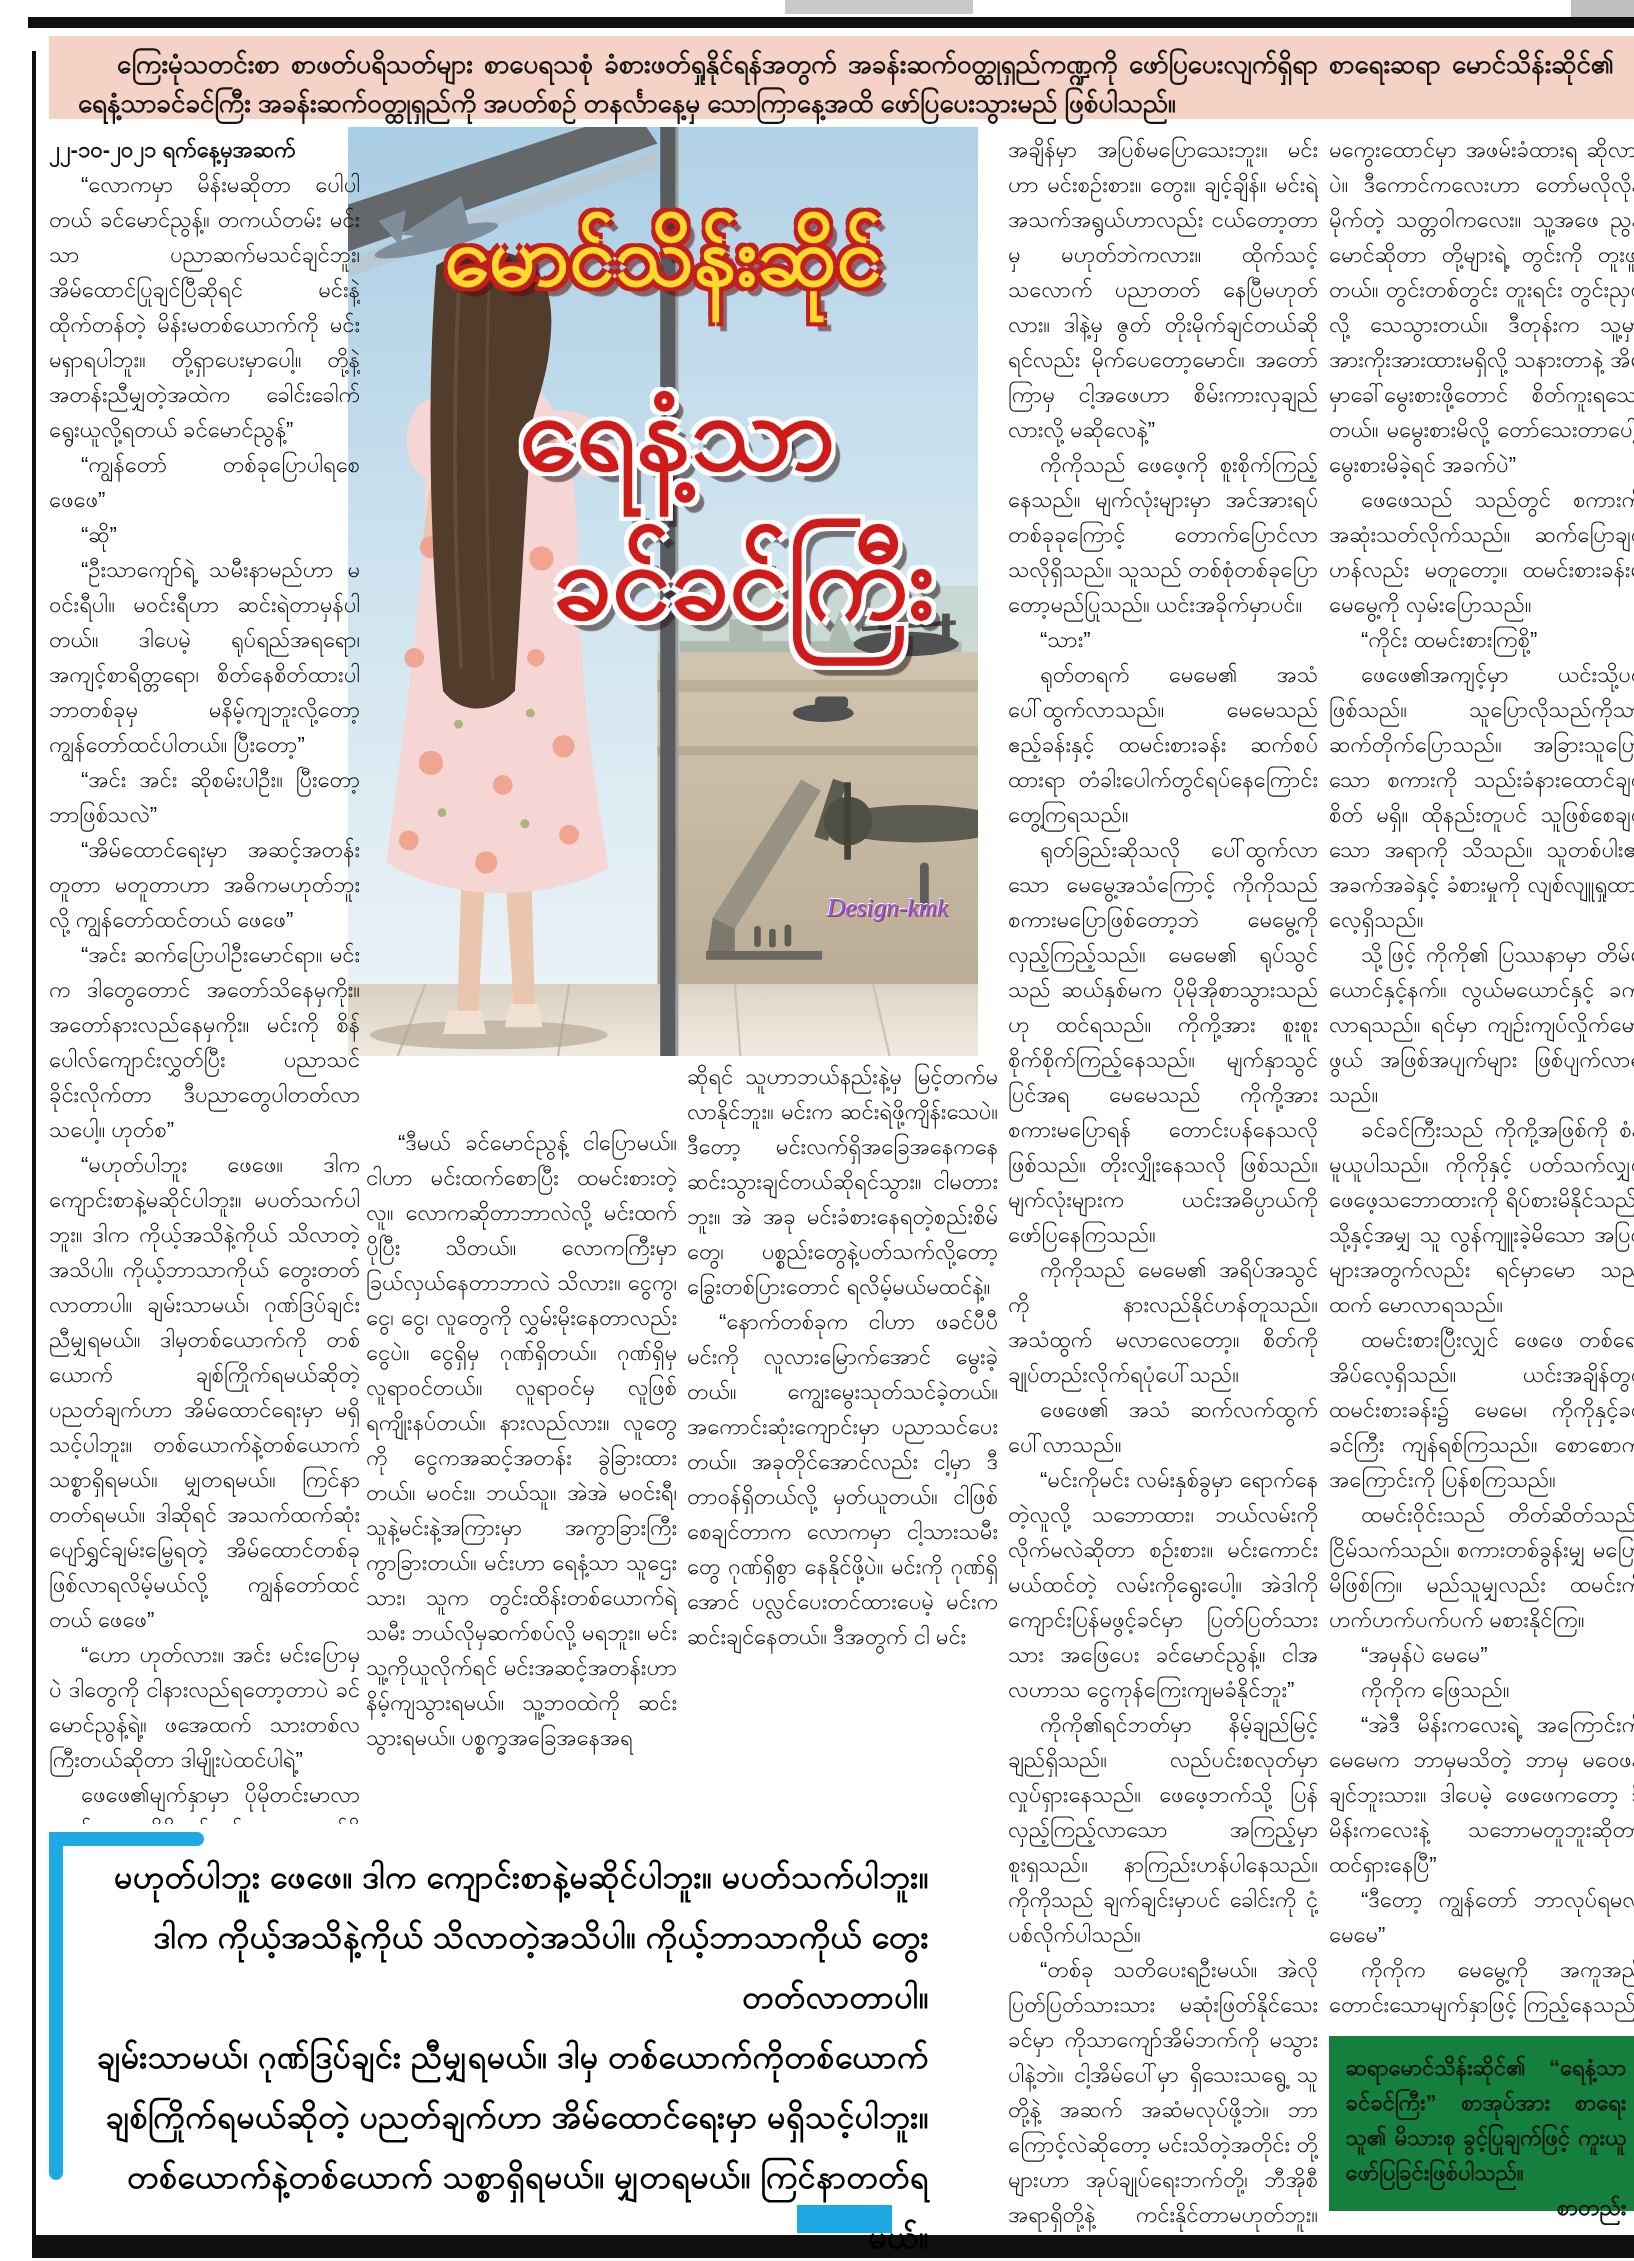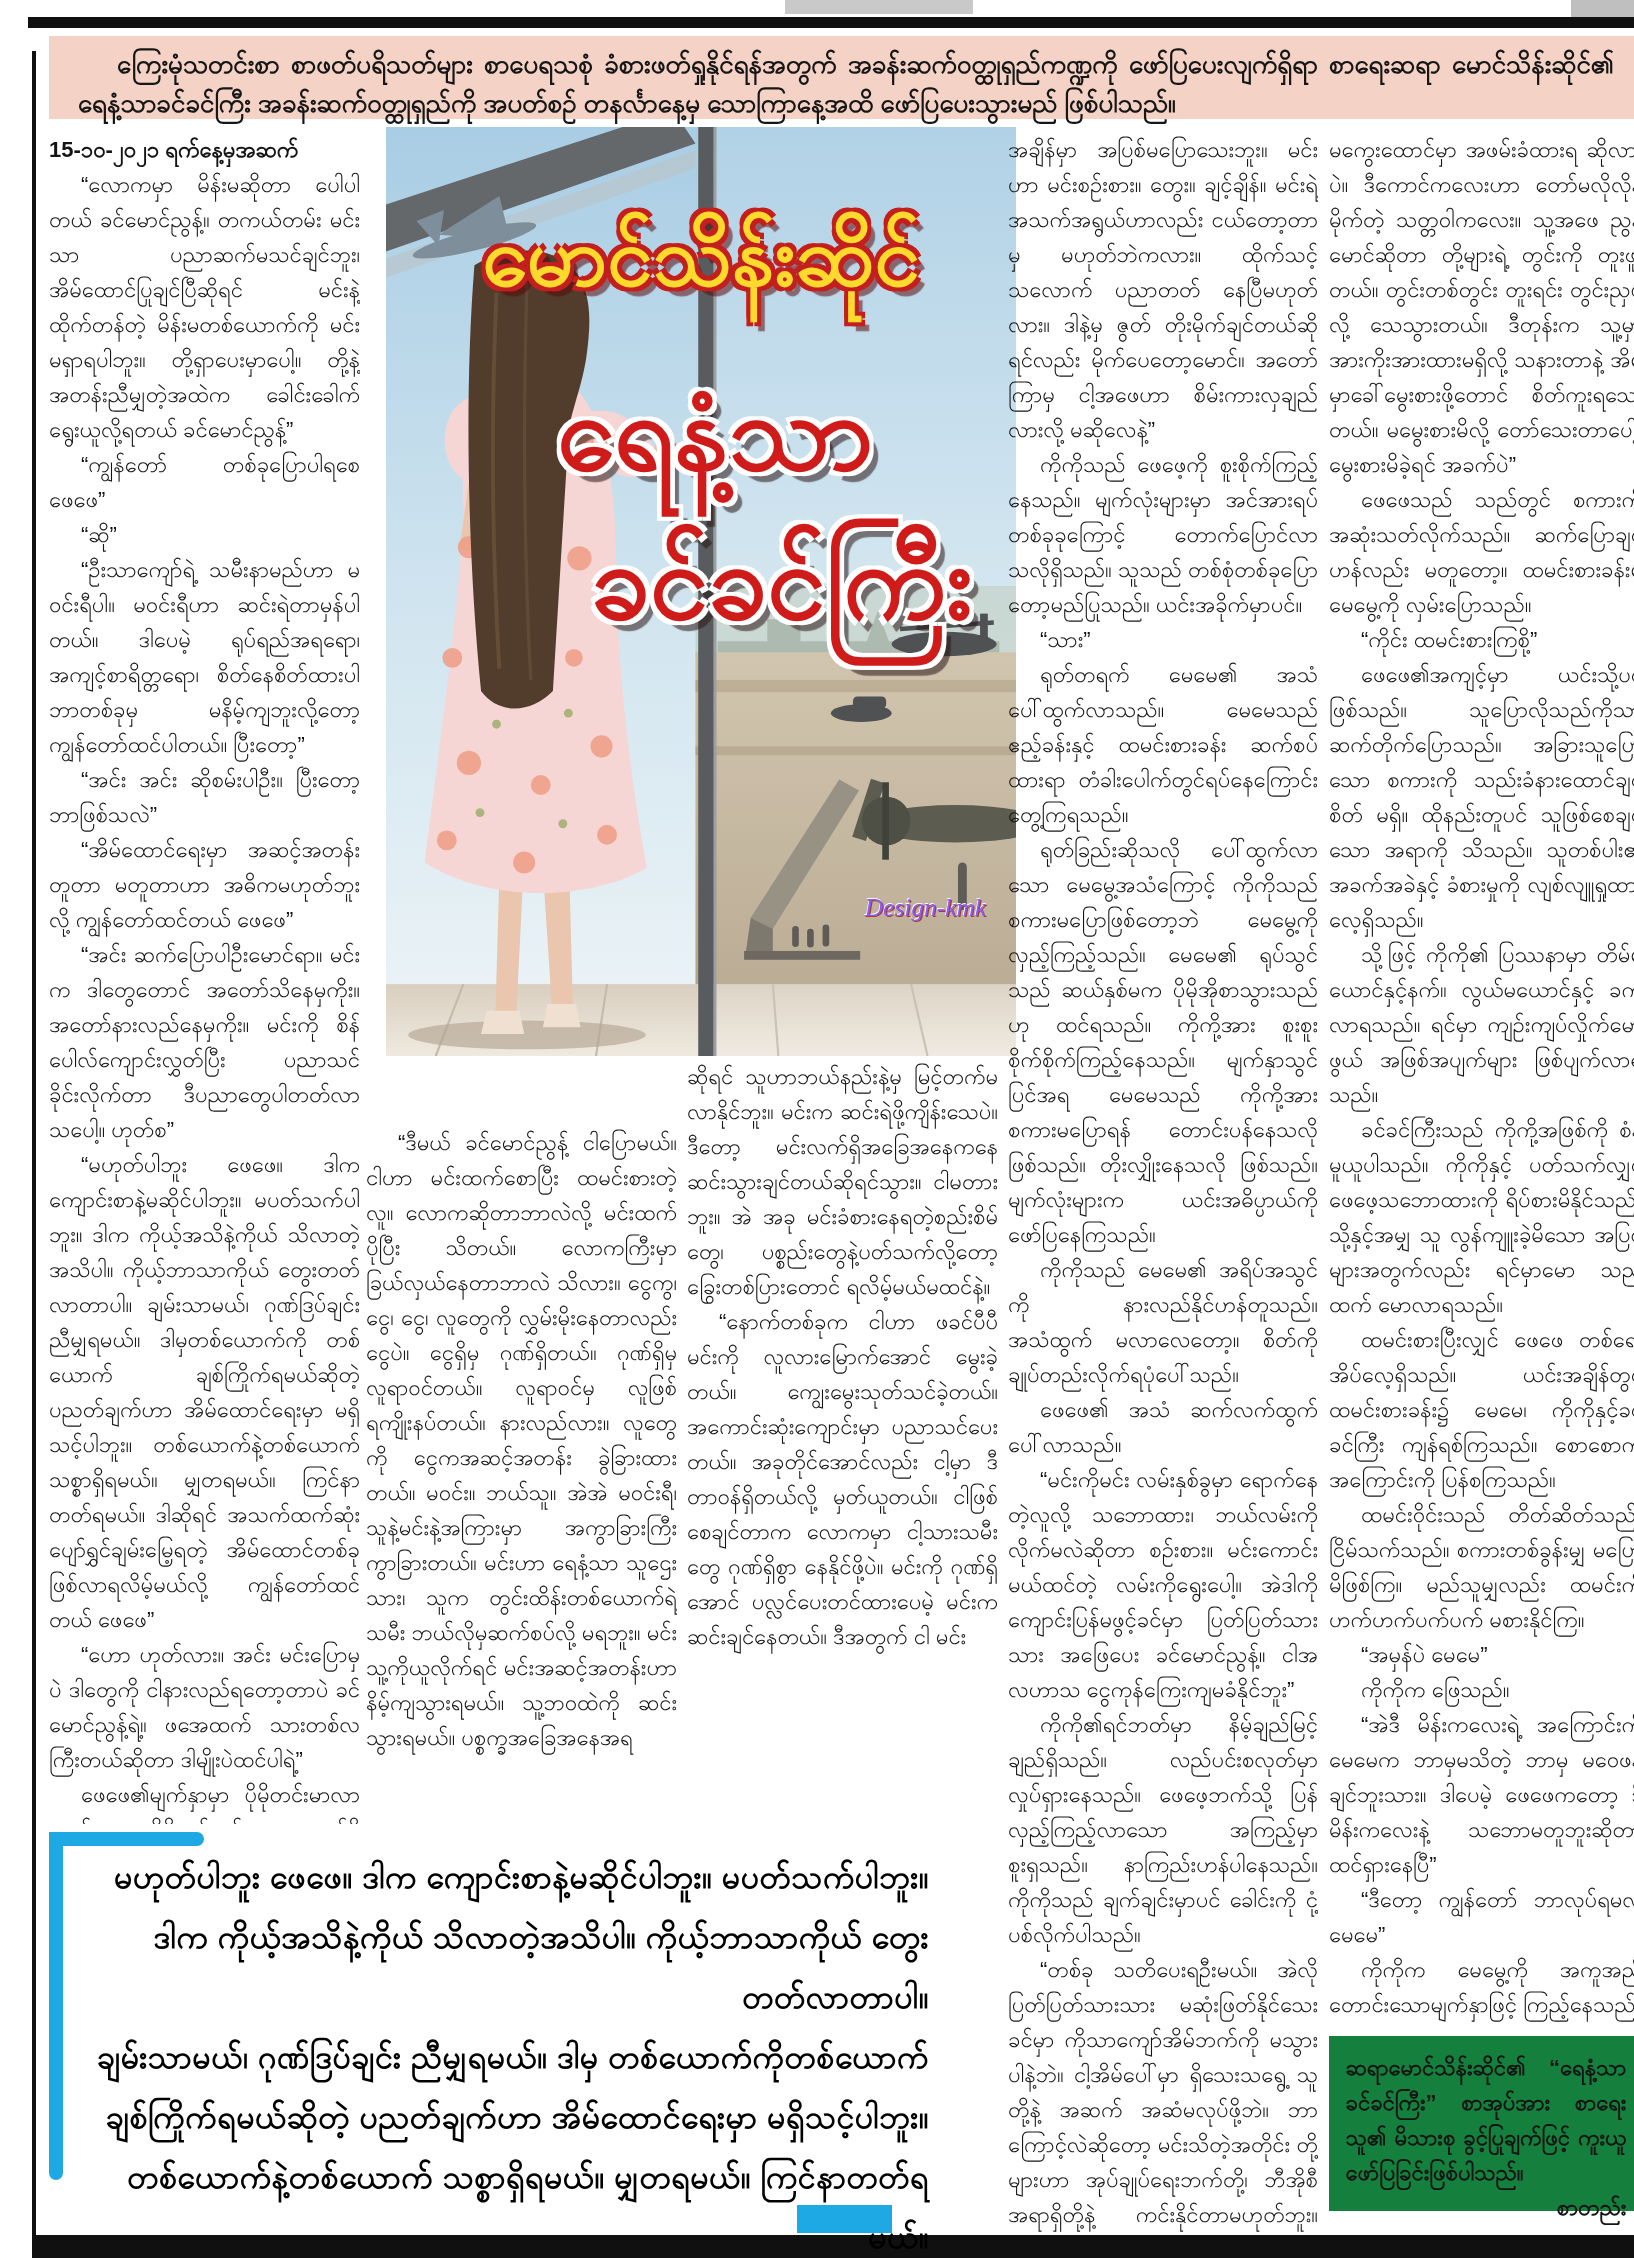--- a/index.html
+++ b/index.html
@@ -19,21 +19,21 @@
   .col{text-align:justify;font-size:22px;line-height:35px;overflow:hidden;}
   .col p.para{margin:0;text-indent:32px;}
   .col p.lead{font-weight:bold;text-indent:0;}
   .col p.flush{text-indent:0;}
   #col1{left:21px;top:132px;width:311px;height:1692px;}
   #col2{left:338px;top:1125px;width:311px;height:700px;}
   #col3{left:659px;top:1059px;width:311px;height:766px;}
   #col4{left:980px;top:132px;width:310px;height:2101px;}
   #col5{left:1301px;top:132px;width:314px;height:1896px;}
   
-  #photo{left:358px;top:127px;width:630px;height:929px;overflow:hidden;}
+  #photo{left:320px;top:127px;width:630px;height:929px;overflow:hidden;}
   #photo svg{position:absolute;left:0;top:0;width:100%;height:100%;}
   .title-author{left:16.6px;top:77px;width:597px;text-align:center;font-size:82px;font-weight:bold;color:#ffd92b;white-space:nowrap;
     text-shadow:-3.9px -3.9px 0 #c41f1f,3.9px -3.9px 0 #c41f1f,-3.9px 3.9px 0 #c41f1f,3.9px 3.9px 0 #c41f1f,7.7px 8.8px 1.1px rgba(90,10,10,.55);}
   .title-red{font-weight:bold;color:#cf1b19;white-space:nowrap;
     text-shadow:-4.4px -4.4px 0 #ffffff,4.4px -4.4px 0 #ffffff,-4.4px 4.4px 0 #ffffff,4.4px 4.4px 0 #ffffff,8.8px 10px 1.1px rgba(40,20,20,.55);}
   .title-red.l1{left:171px;top:238px;font-size:105px;}
   .title-red.l2{left:205px;top:387px;font-size:105px;}
   .watermark{right:30px;top:766px;font-size:25.4px;font-style:italic;font-family:"Liberation Serif",serif;color:#8b5cf6;
     text-shadow:1.1px 1.1px 0 #a33c34,-0.6px -0.6px 0 #ffffff;}
   
@@ -183,21 +183,21 @@
         <path d="M255,280 C248,520 250,780 262,1000" stroke="#6d543c" stroke-width="6" fill="none" opacity="0.6"></path>
       </g>
     </svg>
     <div class="abs title-author">မောင်သိန်းဆိုင်</div>
     <div class="abs title-red l1">ရေနံ့သာ</div>
     <div class="abs title-red l2">ခင်ခင်ကြီး</div>
     <div class="abs watermark">Design-kmk</div>
   </div>
 
   <div class="abs col" id="col1">
-      <p class="para lead">15-၁၀-၂၀၂၁ ရက်နေ့မှအဆက်</p>
+      <p class="para lead">၂၂-၁၀-၂၀၂၁ ရက်နေ့မှအဆက်</p>
       <p class="para para">“လောကမှာ မိန်းမဆိုတာ ပေါပါတယ် ခင်မောင်ညွန့်။ တကယ်တမ်း မင်းသာ ပညာဆက်မသင်ချင်ဘူး၊ အိမ်ထောင်ပြုချင်ပြီဆိုရင် မင်းနဲ့ထိုက်တန်တဲ့ မိန်းမတစ်ယောက်ကို မင်း မရှာရပါဘူး။ တို့ရှာပေးမှာပေါ့။ တို့နဲ့ အတန်းညီမျှတဲ့အထဲက ခေါင်းခေါက်ရွေးယူလို့ရတယ် ခင်မောင်ညွန့်”</p>
       <p class="para para">“ကျွန်တော် တစ်ခုပြောပါရစေ ဖေဖေ”</p>
       <p class="para para">“ဆို”</p>
       <p class="para para">“ဦးသာကျော်ရဲ့ သမီးနာမည်ဟာ မဝင်းရီပါ။ မဝင်းရီဟာ ဆင်းရဲတာမှန်ပါတယ်။ ဒါပေမဲ့ ရုပ်ရည်အရရော၊ အကျင့်စာရိတ္တရော၊ စိတ်နေစိတ်ထားပါ ဘာတစ်ခုမှ မနိမ့်ကျဘူးလို့တော့ ကျွန်တော်ထင်ပါတယ်။ ပြီးတော့”</p>
       <p class="para para">“အင်း အင်း ဆိုစမ်းပါဦး။ ပြီးတော့ ဘာဖြစ်သလဲ”</p>
       <p class="para para">“အိမ်ထောင်ရေးမှာ အဆင့်အတန်း တူတာ မတူတာဟာ အဓိကမဟုတ်ဘူးလို့ ကျွန်တော်ထင်တယ် ဖေဖေ”</p>
       <p class="para para">“အင်း ဆက်ပြောပါဦးမောင်ရာ။ မင်းက ဒါတွေတောင် အတော်သိနေမှကိုး။ အတော်နားလည်နေမှကိုး။ မင်းကို စိန်ပေါလ်ကျောင်းလွှတ်ပြီး ပညာသင်ခိုင်းလိုက်တာ ဒီပညာတွေပါတတ်လာသပေါ့။ ဟုတ်စ”</p>
       <p class="para para">“မဟုတ်ပါဘူး ဖေဖေ။ ဒါက ကျောင်းစာနဲ့မဆိုင်ပါဘူး။ မပတ်သက်ပါဘူး။ ဒါက ကိုယ့်အသိနဲ့ကိုယ် သိလာတဲ့အသိပါ။ ကိုယ့်ဘာသာကိုယ် တွေးတတ်လာတာပါ။ ချမ်းသာမယ်၊ ဂုဏ်ဒြပ်ချင်း ညီမျှရမယ်။ ဒါမှတစ်ယောက်ကို တစ်ယောက် ချစ်ကြိုက်ရမယ်ဆိုတဲ့ ပညတ်ချက်ဟာ အိမ်ထောင်ရေးမှာ မရှိသင့်ပါဘူး။ တစ်ယောက်နဲ့တစ်ယောက် သစ္စာရှိရမယ်။ မျှတရမယ်။ ကြင်နာတတ်ရမယ်။ ဒါဆိုရင် အသက်ထက်ဆုံး ပျော်ရွှင်ချမ်းမြေ့ရတဲ့ အိမ်ထောင်တစ်ခုဖြစ်လာရလိမ့်မယ်လို့ ကျွန်တော်ထင်တယ် ဖေဖေ”</p>
       <p class="para para">“ဟော ဟုတ်လား။ အင်း မင်းပြောမှပဲ ဒါတွေကို ငါနားလည်ရတော့တာပဲ ခင်မောင်ညွန့်ရဲ့။ ဖအေထက် သားတစ်လကြီးတယ်ဆိုတာ ဒါမျိုးပဲထင်ပါရဲ့”</p>
       <p class="para para">ဖေဖေ၏မျက်နှာမှာ ပိုမိုတင်းမာလာသည်။ ပိုမိုခက်ထန်လာသယောင်ရှိသည်။ ဖေဖေသည် ကိုကို၏မျက်လုံးအိမ်ကို စိုက်ကြည့်လိုက်သည်။</p>

